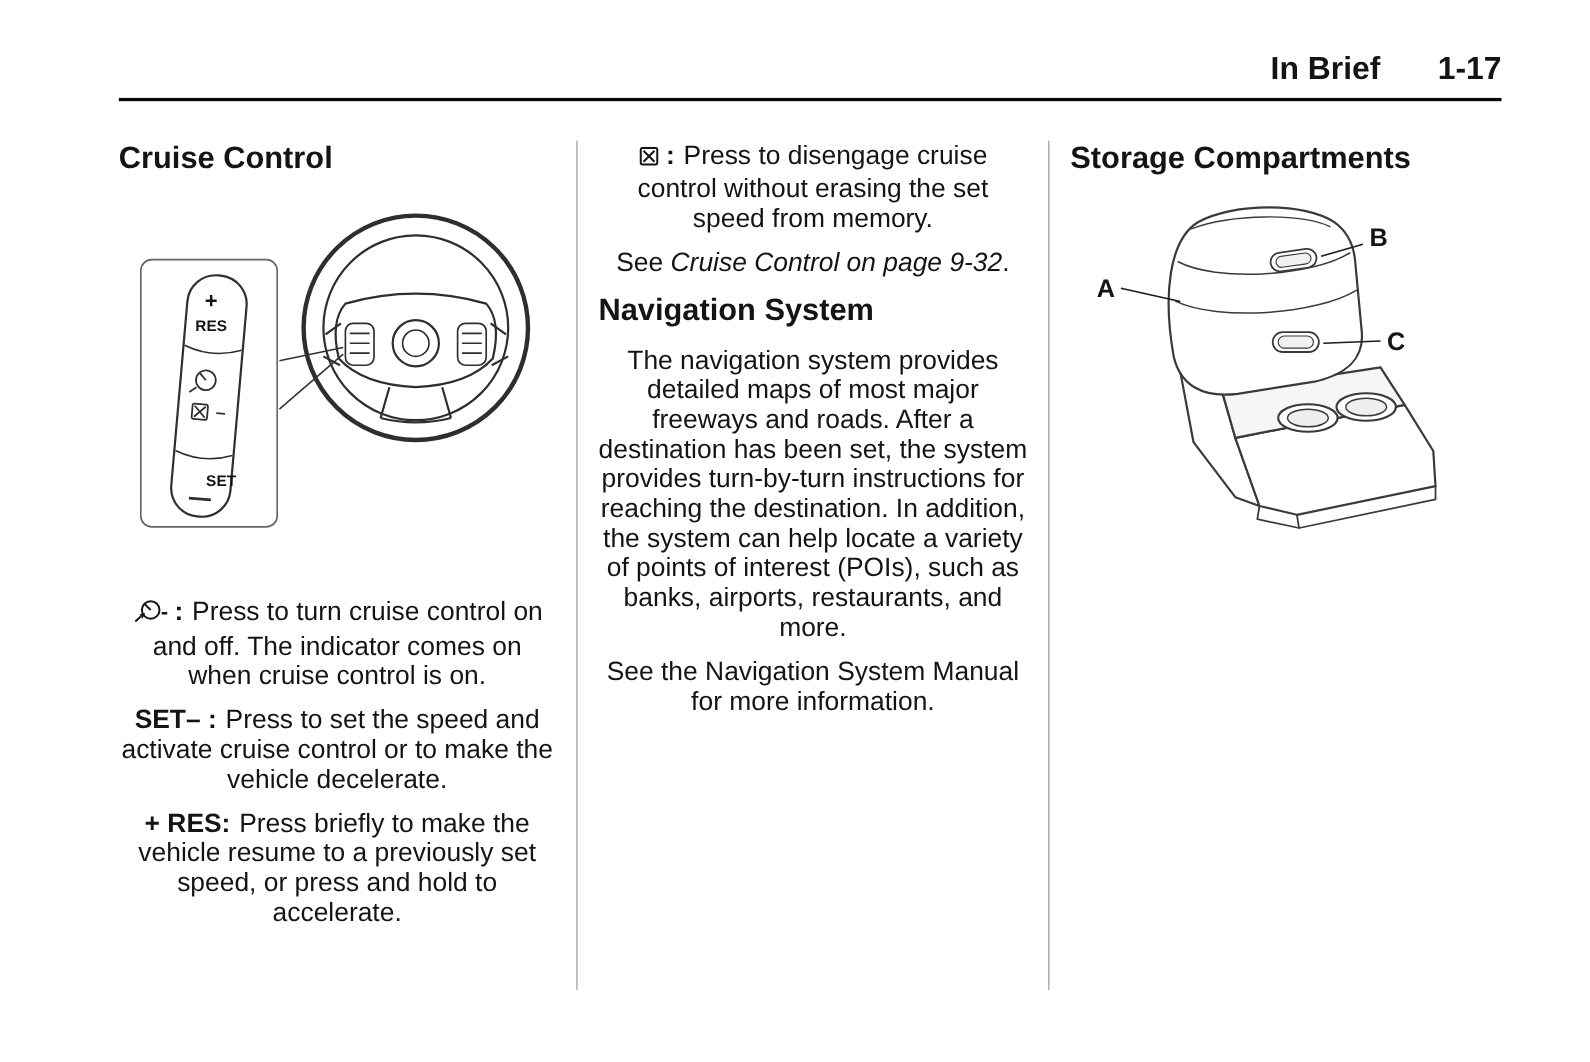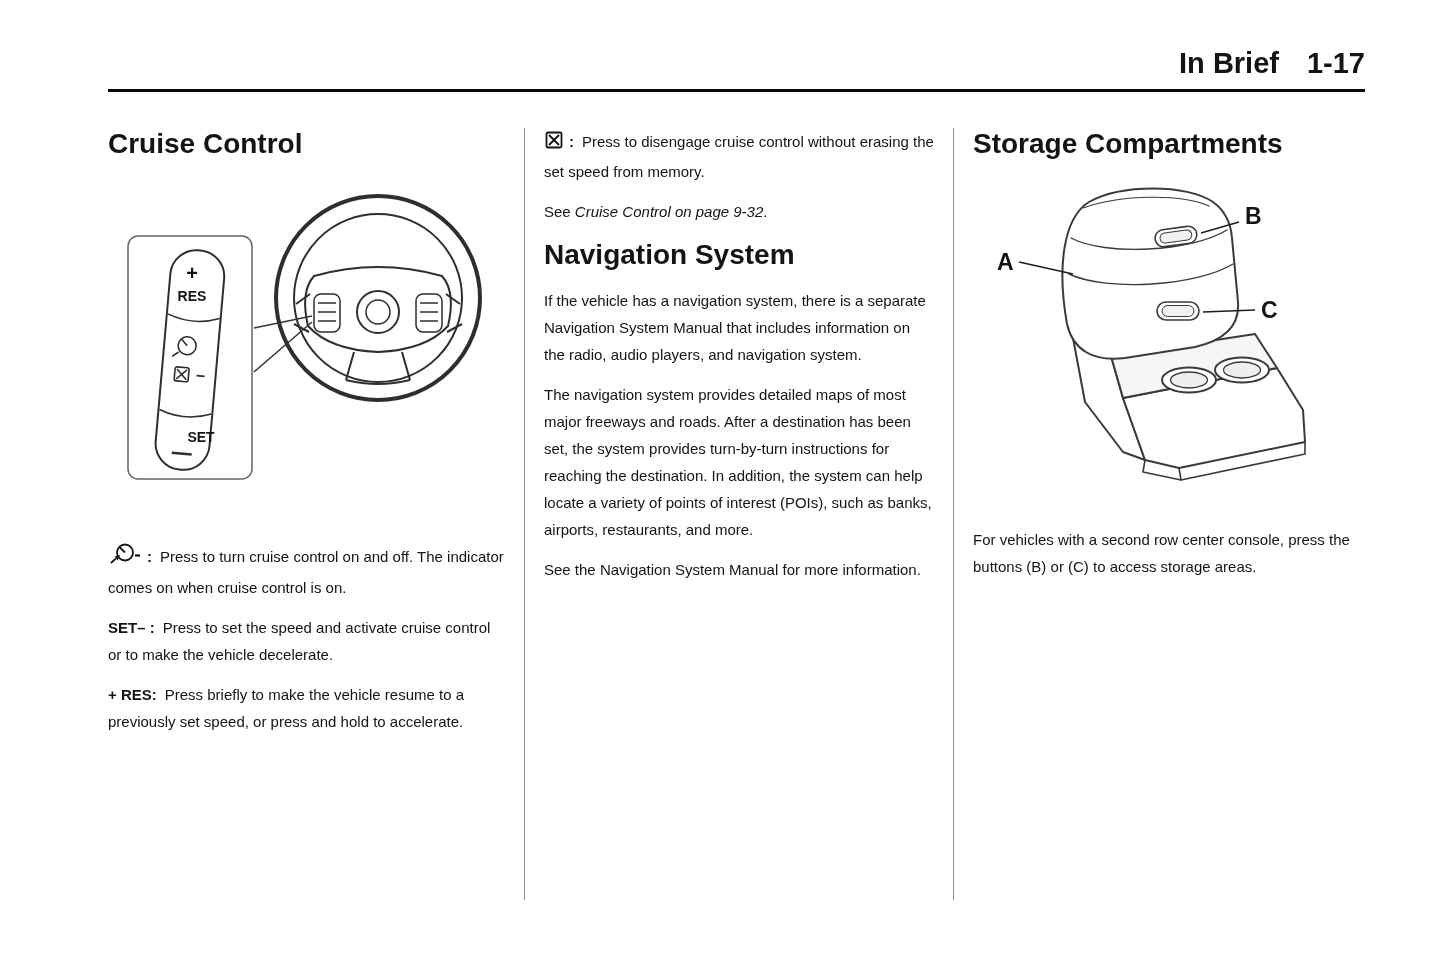--- a/index.html
+++ b/index.html
@@ -1,29 +1,29 @@
 <!DOCTYPE html>
 <html><head>
 <meta charset="utf-8">
 <style>
   html,body{margin:0;padding:0;}
   body{
     width:1445px;height:965px;background:#ffffff;color:#141414;
     font-family:"Liberation Sans","DejaVu Sans",sans-serif;
   }
   .page{width:1445px;height:965px;padding:48px 80px 0 108px;box-sizing:border-box;}
-  .page-header{display:flex;justify-content:flex-end;align-items:baseline;gap:28px;
+  .page-header{display:flex;justify-content:flex-end;align-items:baseline;gap:52px;
     font-weight:700;font-size:29px;line-height:1.1;}
   .header-rule{height:3px;background:#0a0a0a;margin-top:9px;}
   .columns{display:grid;grid-template-columns:397px 1px 390px 1px 390px;column-gap:19px;
     margin-top:36px;align-items:start;}
   .divider{width:1px;height:772px;background:#8f8f8f;}
   .heading{font-size:28px;font-weight:700;margin:0 0 16px;line-height:1.15;}
   .heading.nav{margin-top:14px;}
-  .col p{font-size:15px;line-height:27px;margin:0 0 13px;}
+  .col p{font-size:24px;line-height:27px;margin:0 0 13px;text-align:center;}
   .term{font-weight:700;margin-right:8px;}
   .ref{font-style:italic;}
   .inline-icon{display:inline-block;vertical-align:-4px;margin-right:5px;}
   .inline-icon.cancel{vertical-align:-3px;}
   .fig{margin:8px 0 30px;}
   .fig-console{margin:8px 0 16px;}
   .figtext{font-weight:700;fill:#141414;font-family:"Liberation Sans","DejaVu Sans",sans-serif;}
 </style>
 </head>
 <body>
@@ -111,21 +111,20 @@
               <g fill="none" stroke="#141414" stroke-width="1.8">
                 <rect x="2.5" y="2.5" width="15" height="15" rx="1.5"></rect>
                 <path d="M5,5 L15,15 M15,5 L5,15"></path>
               </g>
             </svg></span><span class="term">:</span><span>Press to disengage cruise control without erasing the set speed from memory.</span></p>
 
       <p><span>See </span><span class="ref">Cruise Control on page 9-32</span><span>.</span></p>
 
       <h2 class="heading nav">Navigation System</h2>
 
-      <p>If the vehicle has a navigation system, there is a separate Navigation System Manual that includes information on the radio, audio players, and navigation system.</p>
       <p>The navigation system provides detailed maps of most major freeways and roads. After a destination has been set, the system provides turn-by-turn instructions for reaching the destination. In addition, the system can help locate a variety of points of interest (POIs), such as banks, airports, restaurants, and more.</p>
       <p>See the Navigation System Manual for more information.</p>
     </section>
 
     <div class="divider"></div>
 
     <section class="col">
       <h1 class="heading">Storage Compartments</h1>
 
       <figure class="fig fig-console">
@@ -164,17 +163,16 @@
             <line x1="46" y1="86" x2="100" y2="98"></line>
             <line x1="266" y1="46" x2="228" y2="57"></line>
             <line x1="282" y1="134" x2="230" y2="136"></line>
           </g>
           <text x="24" y="94" class="figtext" font-size="23">A</text>
           <text x="272" y="48" class="figtext" font-size="23">B</text>
           <text x="288" y="142" class="figtext" font-size="23">C</text>
         </svg>
       </figure>
 
-      <p>For vehicles with a second row center console, press the buttons (B) or (C) to access storage areas.</p>
     </section>
 
   </main>
 </div>
 
 </body></html>

